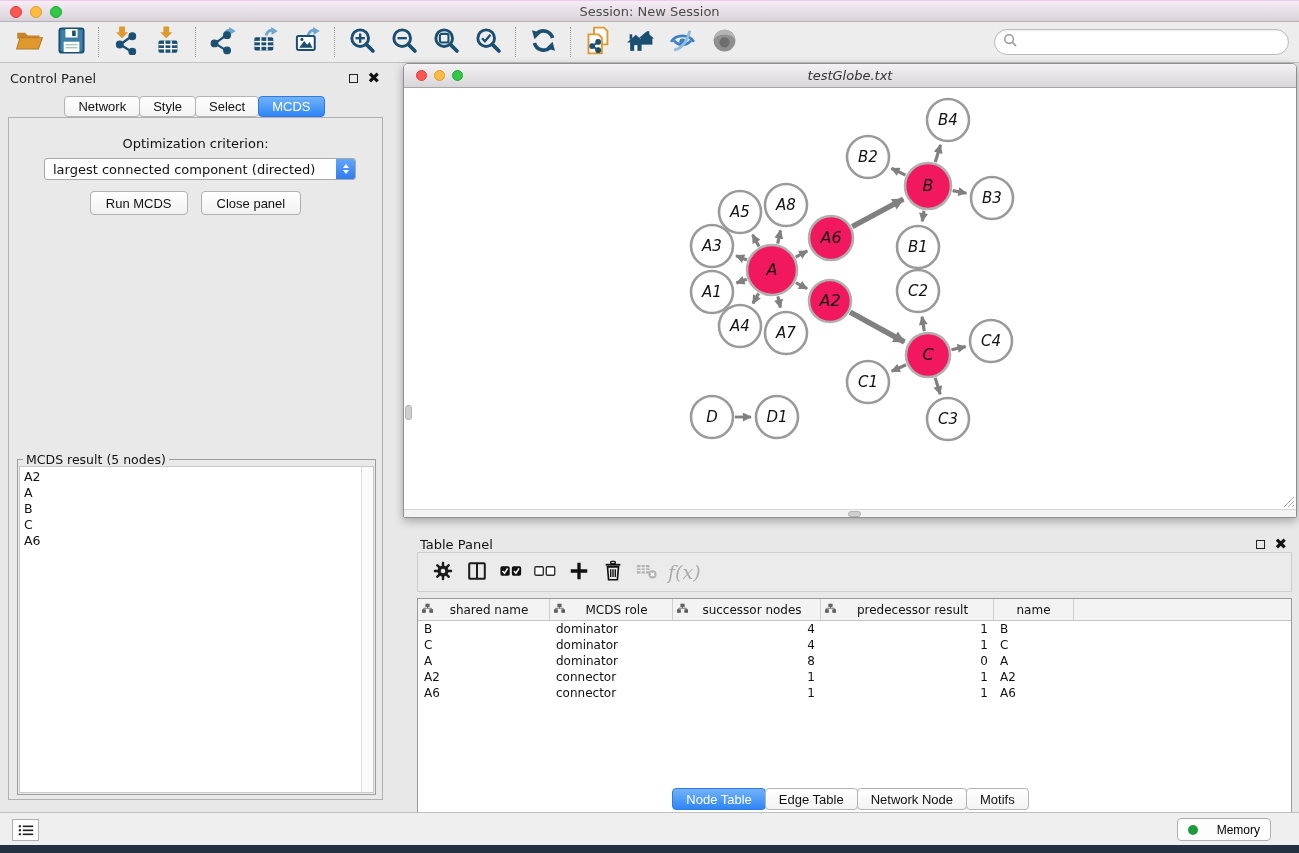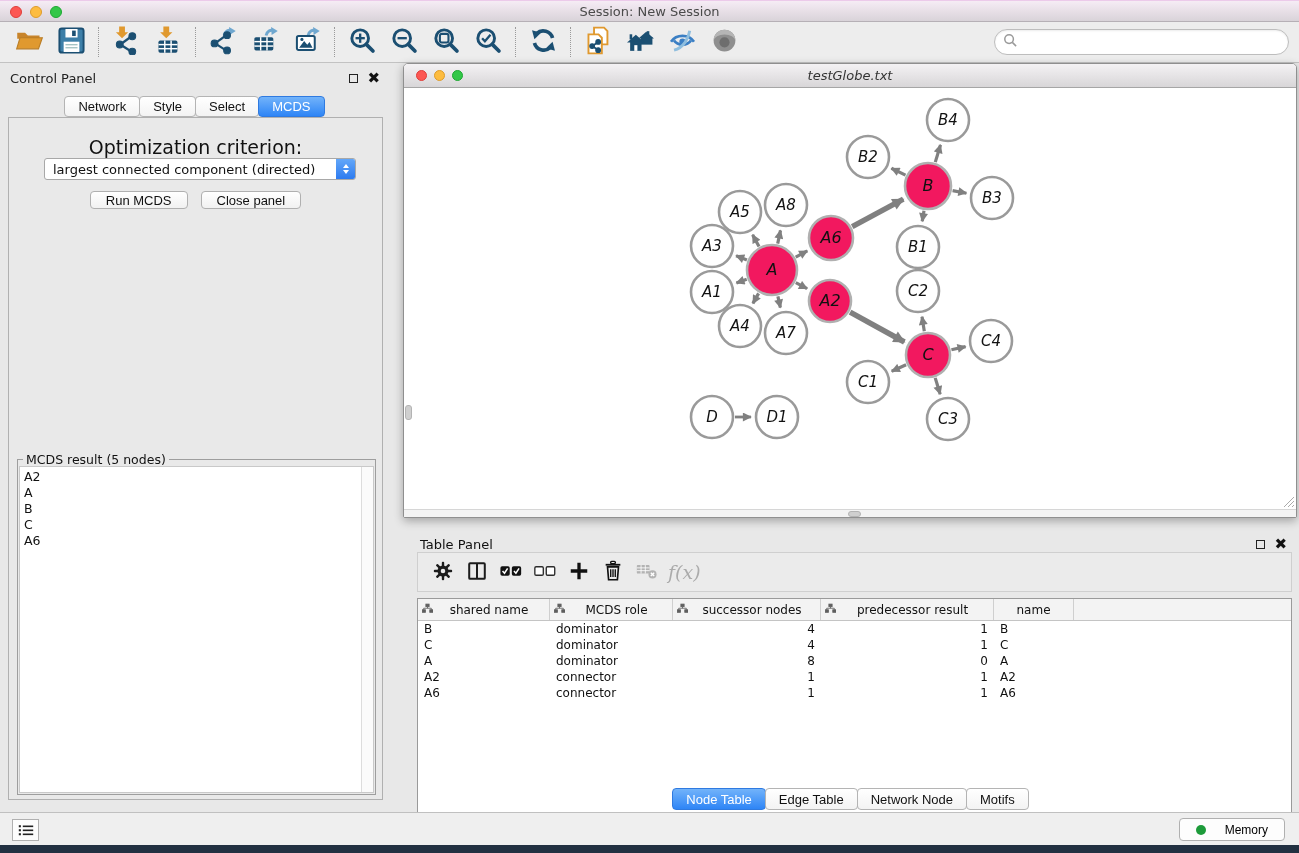--- a/index.html
+++ b/index.html
@@ -34,31 +34,31 @@
   .cp-header { position:absolute; left:0; top:0; width:100%; height:26px; display:flex; align-items:center; padding:0 10px; }
   .cp-title { font-size:13px; color:#222; }
   .panel-icons { margin-left:auto; display:flex; align-items:center; gap:9px; }
   .float-icon { width:9px; height:9px; border:1.6px solid #222; display:inline-block; }
   .close-icon { font-weight:bold; font-size:15px; line-height:10px; color:#111; }
   .cp-tabs { position:absolute; left:0; top:31px; width:100%; display:flex; justify-content:center; }
   .tab-btn { height:21px; padding:4px 13px; font-size:13px; background:linear-gradient(#ffffff,#f3f3f3);
     border:1px solid #b4b4b4; border-radius:4px; margin-left:-1px; color:#111; display:flex; align-items:center; cursor:pointer; }
   .tab-btn.selected { background:linear-gradient(#72b3fa,#2e85f6); border-color:#2f7ae0; color:#fff; }
   .cp-content { position:absolute; left:8px; top:52px; width:375px; height:683px; border:1px solid #b0b0b0; background:#e9e9e9; }
-  .opt-label { position:absolute; left:0; top:18px; width:100%; text-align:center; font-size:19px; }
+  .opt-label { position:absolute; left:0; top:18px; width:100%; text-align:center; font-size:13px; }
   .dropdown { position:absolute; left:35px; top:40px; width:312px; height:22px; background:#fff; border:1px solid #a8a8a8;
     border-radius:3px; display:flex; align-items:center; cursor:pointer; }
   .dropdown .dd-text { flex:1; padding-left:8px; font-size:13px; white-space:nowrap; }
   .dd-spin { width:19px; height:100%; border-radius:0 2px 2px 0; background:linear-gradient(#63a7f9,#2d7bf0);
     display:flex; flex-direction:column; align-items:center; justify-content:center; gap:2px; }
   .dd-spin i { width:0; height:0; border-left:3.5px solid transparent; border-right:3.5px solid transparent; }
   .dd-spin .up { border-bottom:4px solid #fff; }
   .dd-spin .down { border-top:4px solid #fff; }
   .cp-btn-row { position:absolute; left:0; top:73px; width:100%; display:flex; justify-content:center; gap:13px; }
-  .push-btn { height:18px; padding:0 15px; font-size:13px; background:linear-gradient(#ffffff,#f1f1f1);
+  .push-btn { height:24px; padding:0 15px; font-size:13px; background:linear-gradient(#ffffff,#f1f1f1);
     border:1px solid #b0b0b0; border-radius:4px; cursor:pointer; color:#111; }
   .groupbox { position:absolute; left:8px; top:341px; width:359px; height:336px; border:1px solid #9e9e9e; }
   .groupbox-title { position:absolute; left:5px; top:-8px; background:#e9e9e9; padding:0 3px; font-size:12.5px; }
   .listbox { position:absolute; left:1px; top:6px; width:355px; height:327px; background:#fff; border:1px solid #c9c9c9; }
   .listbox-inner { position:absolute; left:0; top:0; right:12px; bottom:0; padding:2px 4px; }
   .list-item { font-size:12.5px; height:16px; line-height:16px; }
   .list-scroll { position:absolute; right:0; top:0; width:12px; height:100%; background:#fbfbfb; border-left:1px solid #ddd; }
 
   
   .net-window { position:absolute; left:403px; top:63px; width:894px; height:455px; border:1px solid #8f8f8f;
@@ -91,21 +91,21 @@
   .tp-hcell svg { width:11px; height:11px; flex:0 0 auto; }
   .tp-row { display:flex; height:16px; line-height:16px; font-size:12px; }
   .tp-cell { padding:0 6px; white-space:nowrap; overflow:hidden; }
   .tp-tabs { position:absolute; left:0; top:269px; width:100%; display:flex; justify-content:center; }
   .tp-tabs .tab-btn { height:22px; }
 
   
   .statusbar { position:absolute; left:0; top:812px; width:1299px; height:33px; background:#efefef; border-top:1px solid #c0c0c0; }
   .list-btn { position:absolute; left:12px; top:6px; width:27px; height:22px; background:#fdfdfd; border:1px solid #b0b0b0; display:flex; align-items:center; justify-content:center; cursor:pointer; }
   .list-btn svg { width:16px; height:14px; }
-  .memory-btn { position:absolute; right:14px; top:5px; height:23px; padding:0 16px; background:#fdfdfd; border:1px solid #b0b0b0;
+  .memory-btn { position:absolute; right:28px; top:5px; height:23px; padding:0 10px; background:#fdfdfd; border:1px solid #b0b0b0;
     border-radius:4px; display:flex; align-items:center; gap:19px; font-size:12px; cursor:pointer; }
   .mem-dot { width:10px; height:10px; border-radius:50%; background:#1d9b3a; }
   .wallpaper { position:absolute; left:0; top:845px; width:1299px; height:8px; background:#223041; }
 </style>
 </head>
 <body>
 
 <div class="titlebar">
   <div class="lights">
     <span class="light red"></span>

